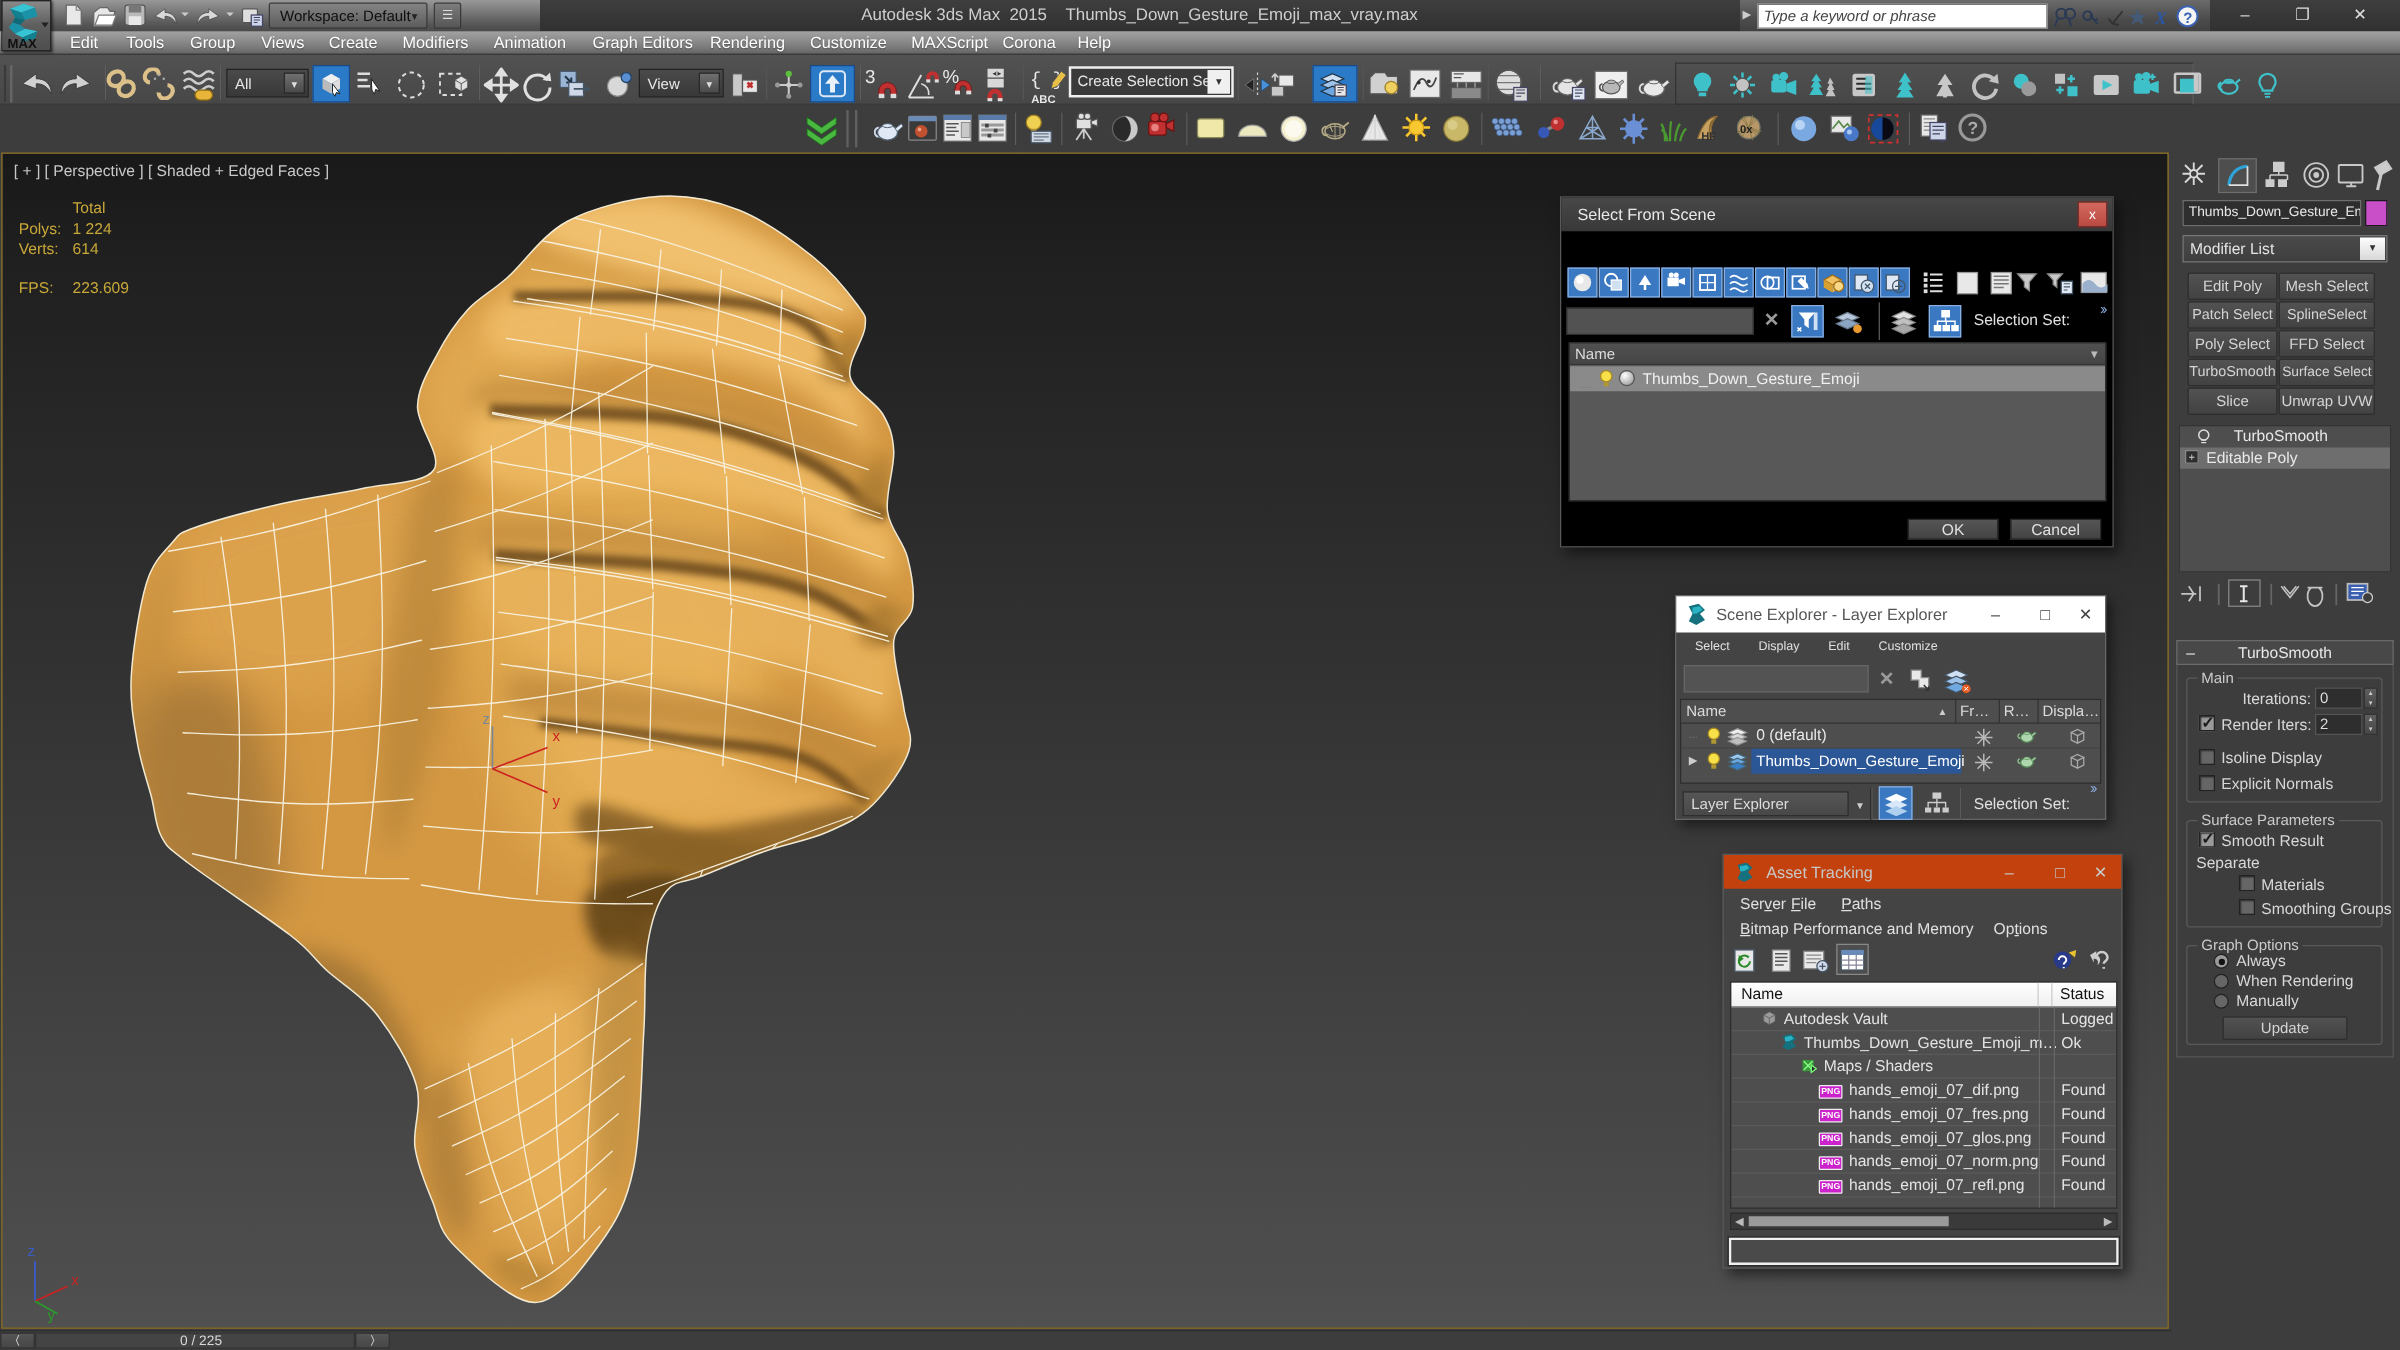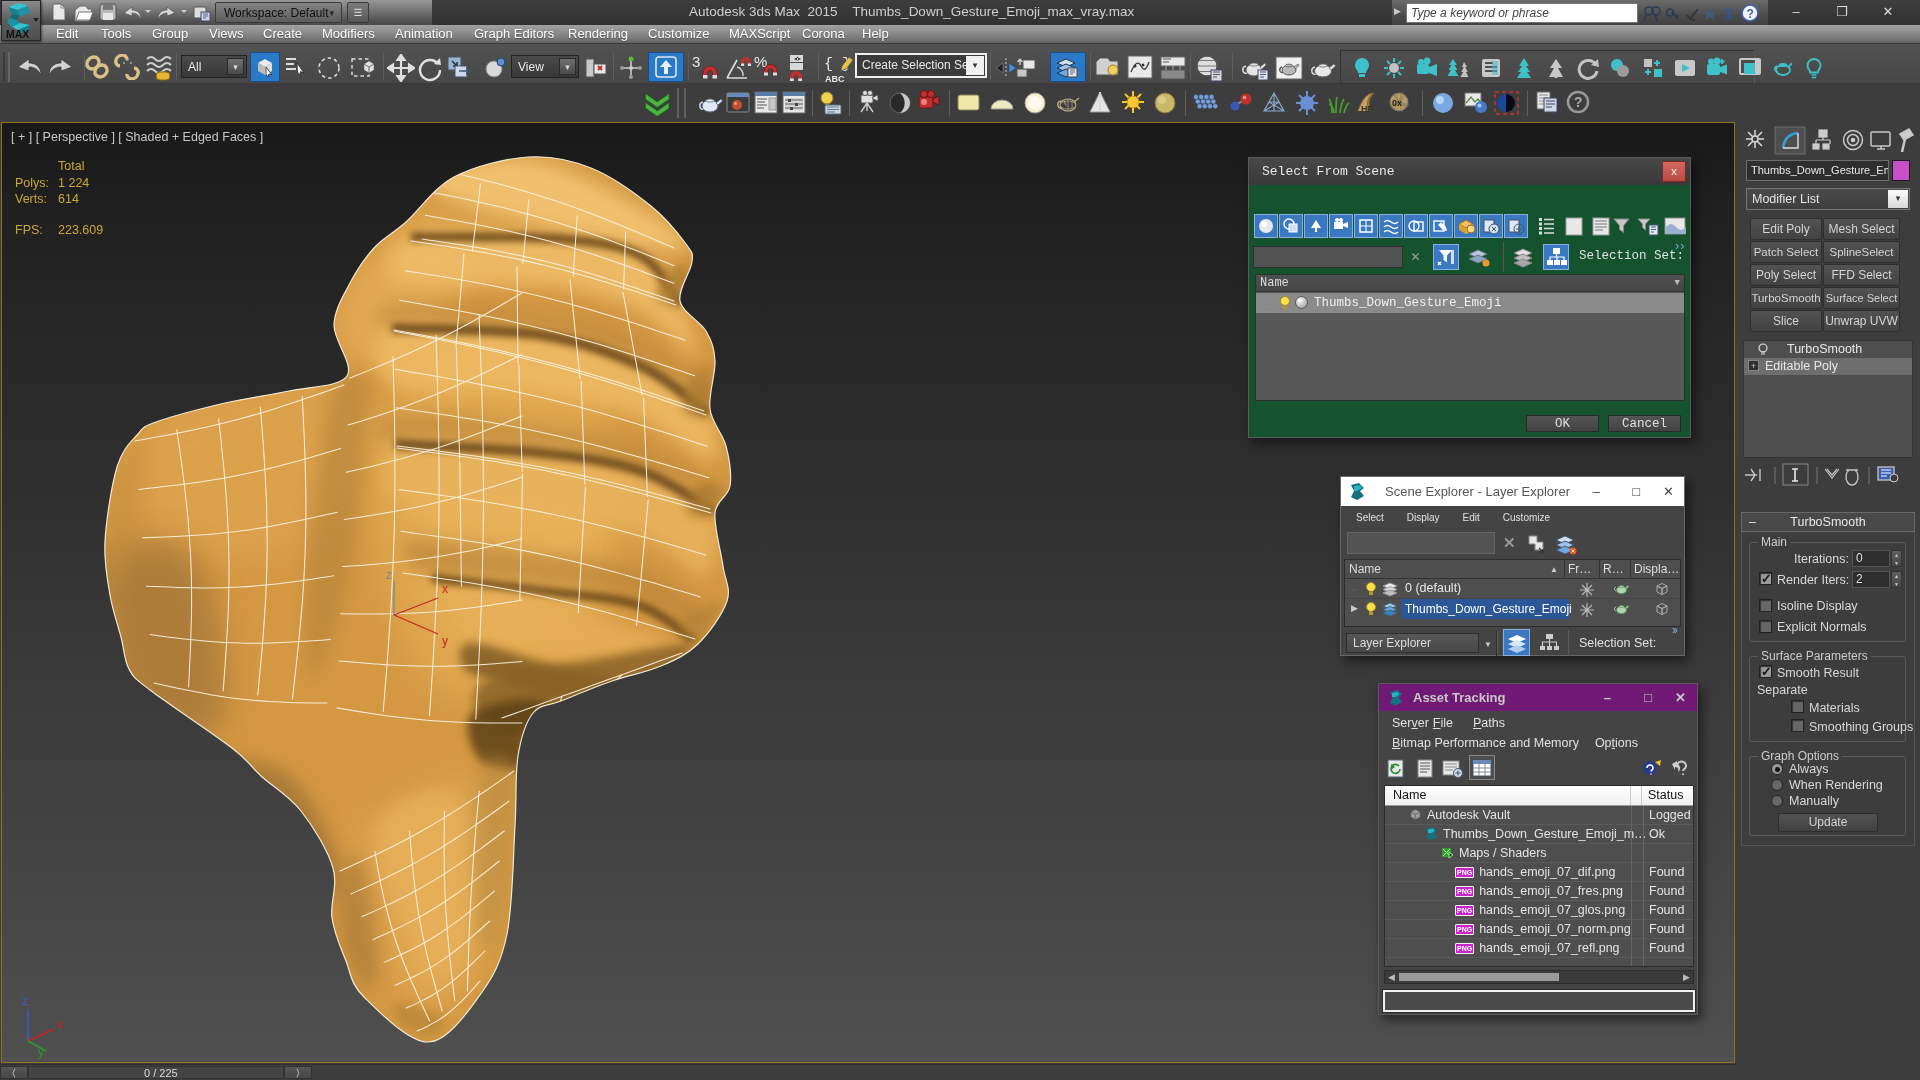--- a/index.html
+++ b/index.html
@@ -842,21 +842,21 @@
       <div class="cklabel" style="left:39px;top:5px;">Always</div>
       <div class="radio" style="left:21px;top:22px;"></div>
           <div class="cklabel" style="left:39px;top:21px;">When Rendering</div>
       <div class="radio" style="left:21px;top:38px;"></div>
           <div class="cklabel" style="left:39px;top:37px;">Manually</div>
       <div class="cbtn" style="left:28px;top:56px;width:100px;height:19px;line-height:17px;">Update</div>
     </div>
   </div>
 </div>
 
-<div class="dlg" id="sfs" style="left:1248px;top:157px;width:443px;height:281px;background:#14532d;border:1px solid #5a5a5a;font-family:Liberation Mono, monospace;">
+<div class="dlg" id="sfs" style="left:1248px;top:157px;width:443px;height:281px;background:#000000;border:1px solid #5a5a5a;">
   <div style="position:absolute;left:0;top:0;width:100%;height:27px;background:linear-gradient(#484848,#383838);color:#e8e8e8;font-size:13px;line-height:27px;padding-left:13px;">Select From Scene</div>
   <div style="position:absolute;right:4px;top:3px;width:24px;height:21px;background:linear-gradient(#d4685f,#b94a42);border:1px solid #7a2a24;color:#fff;font-size:11px;text-align:center;line-height:20px;">x</div>
   <div style="position:absolute;left:0;top:53px;width:100%;height:31px;">
         <div class="abs" style="left:5px;top:3px;width:24px;height:24px;background:#3a78c2;border:1px solid #8ab0e0;"></div>
         <div class="abs" style="left:30px;top:3px;width:24px;height:24px;background:#3a78c2;border:1px solid #8ab0e0;"></div>
         <div class="abs" style="left:55px;top:3px;width:24px;height:24px;background:#3a78c2;border:1px solid #8ab0e0;"></div>
         <div class="abs" style="left:80px;top:3px;width:24px;height:24px;background:#3a78c2;border:1px solid #8ab0e0;"></div>
         <div class="abs" style="left:105px;top:3px;width:24px;height:24px;background:#3a78c2;border:1px solid #8ab0e0;"></div>
         <div class="abs" style="left:130px;top:3px;width:24px;height:24px;background:#3a78c2;border:1px solid #8ab0e0;"></div>
         <div class="abs" style="left:155px;top:3px;width:24px;height:24px;background:#3a78c2;border:1px solid #8ab0e0;"></div>
@@ -986,21 +986,21 @@
   <div class="btn" style="left:277px;top:257px;width:73px;height:17px;line-height:16px;">OK</div>
   <div class="btn" style="left:359px;top:257px;width:73px;height:17px;line-height:16px;">Cancel</div>
 </div>
 
 <div class="dlg" id="se" style="left:1340px;top:476px;width:345px;height:180px;background:#444;border:1px solid #666;">
   <div style="position:absolute;left:0;top:0;width:100%;height:29px;background:#fff;color:#555;font-size:13px;line-height:29px;">
     <svg width="17" height="17" style="position:absolute;left:8px;top:6px;">
           <polygon points="2,2 10,0 15,5 11,8 15,13 8,17 2,14 5,8" fill="#16717f"></polygon>
           <polygon points="5,3 11,2 13,5 8,8 5,8" fill="#2ab3c4"></polygon>
         </svg>
-    <span style="margin-left:44px;">Scene Explorer - Layer Explorer</span>
+    <span style="margin-left:32px;">Scene Explorer - Layer Explorer</span>
     <span style="position:absolute;right:84px;top:0;color:#444;">–</span>
     <span style="position:absolute;right:44px;top:0;color:#444;">□</span>
     <span style="position:absolute;right:10px;top:0;color:#444;">✕</span>
   </div>
   <div style="position:absolute;left:0;top:29px;width:100%;height:23px;color:#e0e0e0;font-size:10px;line-height:23px;"><span style="margin-left:15px;">Select</span><span style="margin-left:23px;">Display</span><span style="margin-left:23px;">Edit</span><span style="margin-left:23px;">Customize</span></div>
   <div style="position:absolute;left:6px;top:55px;width:148px;height:22px;background:#535353;border:1px solid #666;"></div>
   <span style="position:absolute;left:162px;top:57px;color:#9a9a9a;font-size:15px;font-weight:bold;">✕</span>
   <svg class="abs" style="left:184px;top:55px;" width="24" height="24">
         <path d="M3 3 h10 l8 8 v10 h-10 l-8 -8 z" fill="none"></path>
         <path d="M4 4 l8 0 l0 6 l6 0 l0 8 l-8 0 l0 -6 l-6 0 z" fill="#e8e8e8" stroke="#888"></path>
@@ -1091,21 +1091,21 @@
         <rect x="10" y="14" width="5" height="4" fill="#ccc"></rect>
         <rect x="17" y="14" width="5" height="4" fill="#ccc"></rect>
         <path d="M12.5 7 v3 M5.5 14 v-4 h14 v4 M12.5 10 v4" stroke="#ccc" fill="none" stroke-width="1.1"></path>
       </svg>
   <div style="position:absolute;left:227px;top:153px;width:1px;height:26px;background:#2e2e2e;border-right:1px solid #5a5a5a;"></div>
   <span style="position:absolute;left:238px;top:159px;color:#e0e0e0;font-size:12.5px;">Selection Set:</span>
   <span style="position:absolute;right:8px;top:146px;color:#88a8d8;font-size:12px;letter-spacing:-2px;">››</span>
 </div>
 
 <div class="dlg" id="at" style="left:1378px;top:683px;width:320px;height:332px;background:#444;border:1px solid #5a5a5a;">
-  <div style="position:absolute;left:0;top:0;width:100%;height:27px;background:#701a75;color:#c8c8c8;font-size:13px;line-height:27px;font-weight:bold;">
+  <div style="position:absolute;left:0;top:0;width:100%;height:27px;background:#c2410c;color:#c8c8c8;font-size:13px;line-height:27px;">
     <svg width="16" height="16" style="position:absolute;left:9px;top:6px;">
           <polygon points="2,2 9,0 14,4 10.5,7.5 14,12 7.5,15.5 2,13 4.5,7.5" fill="#16717f"></polygon>
           <polygon points="4,3 9.5,2 11.5,4.5 7,7 4,7" fill="#2ab3c4"></polygon>
         </svg>
     <span style="margin-left:34px;">Asset Tracking</span>
     <span style="position:absolute;right:86px;top:0;">–</span>
     <span style="position:absolute;right:45px;top:0;">□</span>
     <span style="position:absolute;right:11px;top:0;">✕</span>
   </div>
   <div style="position:absolute;left:0;top:29px;width:100%;height:40px;color:#e0e0e0;font-size:12.5px;">

